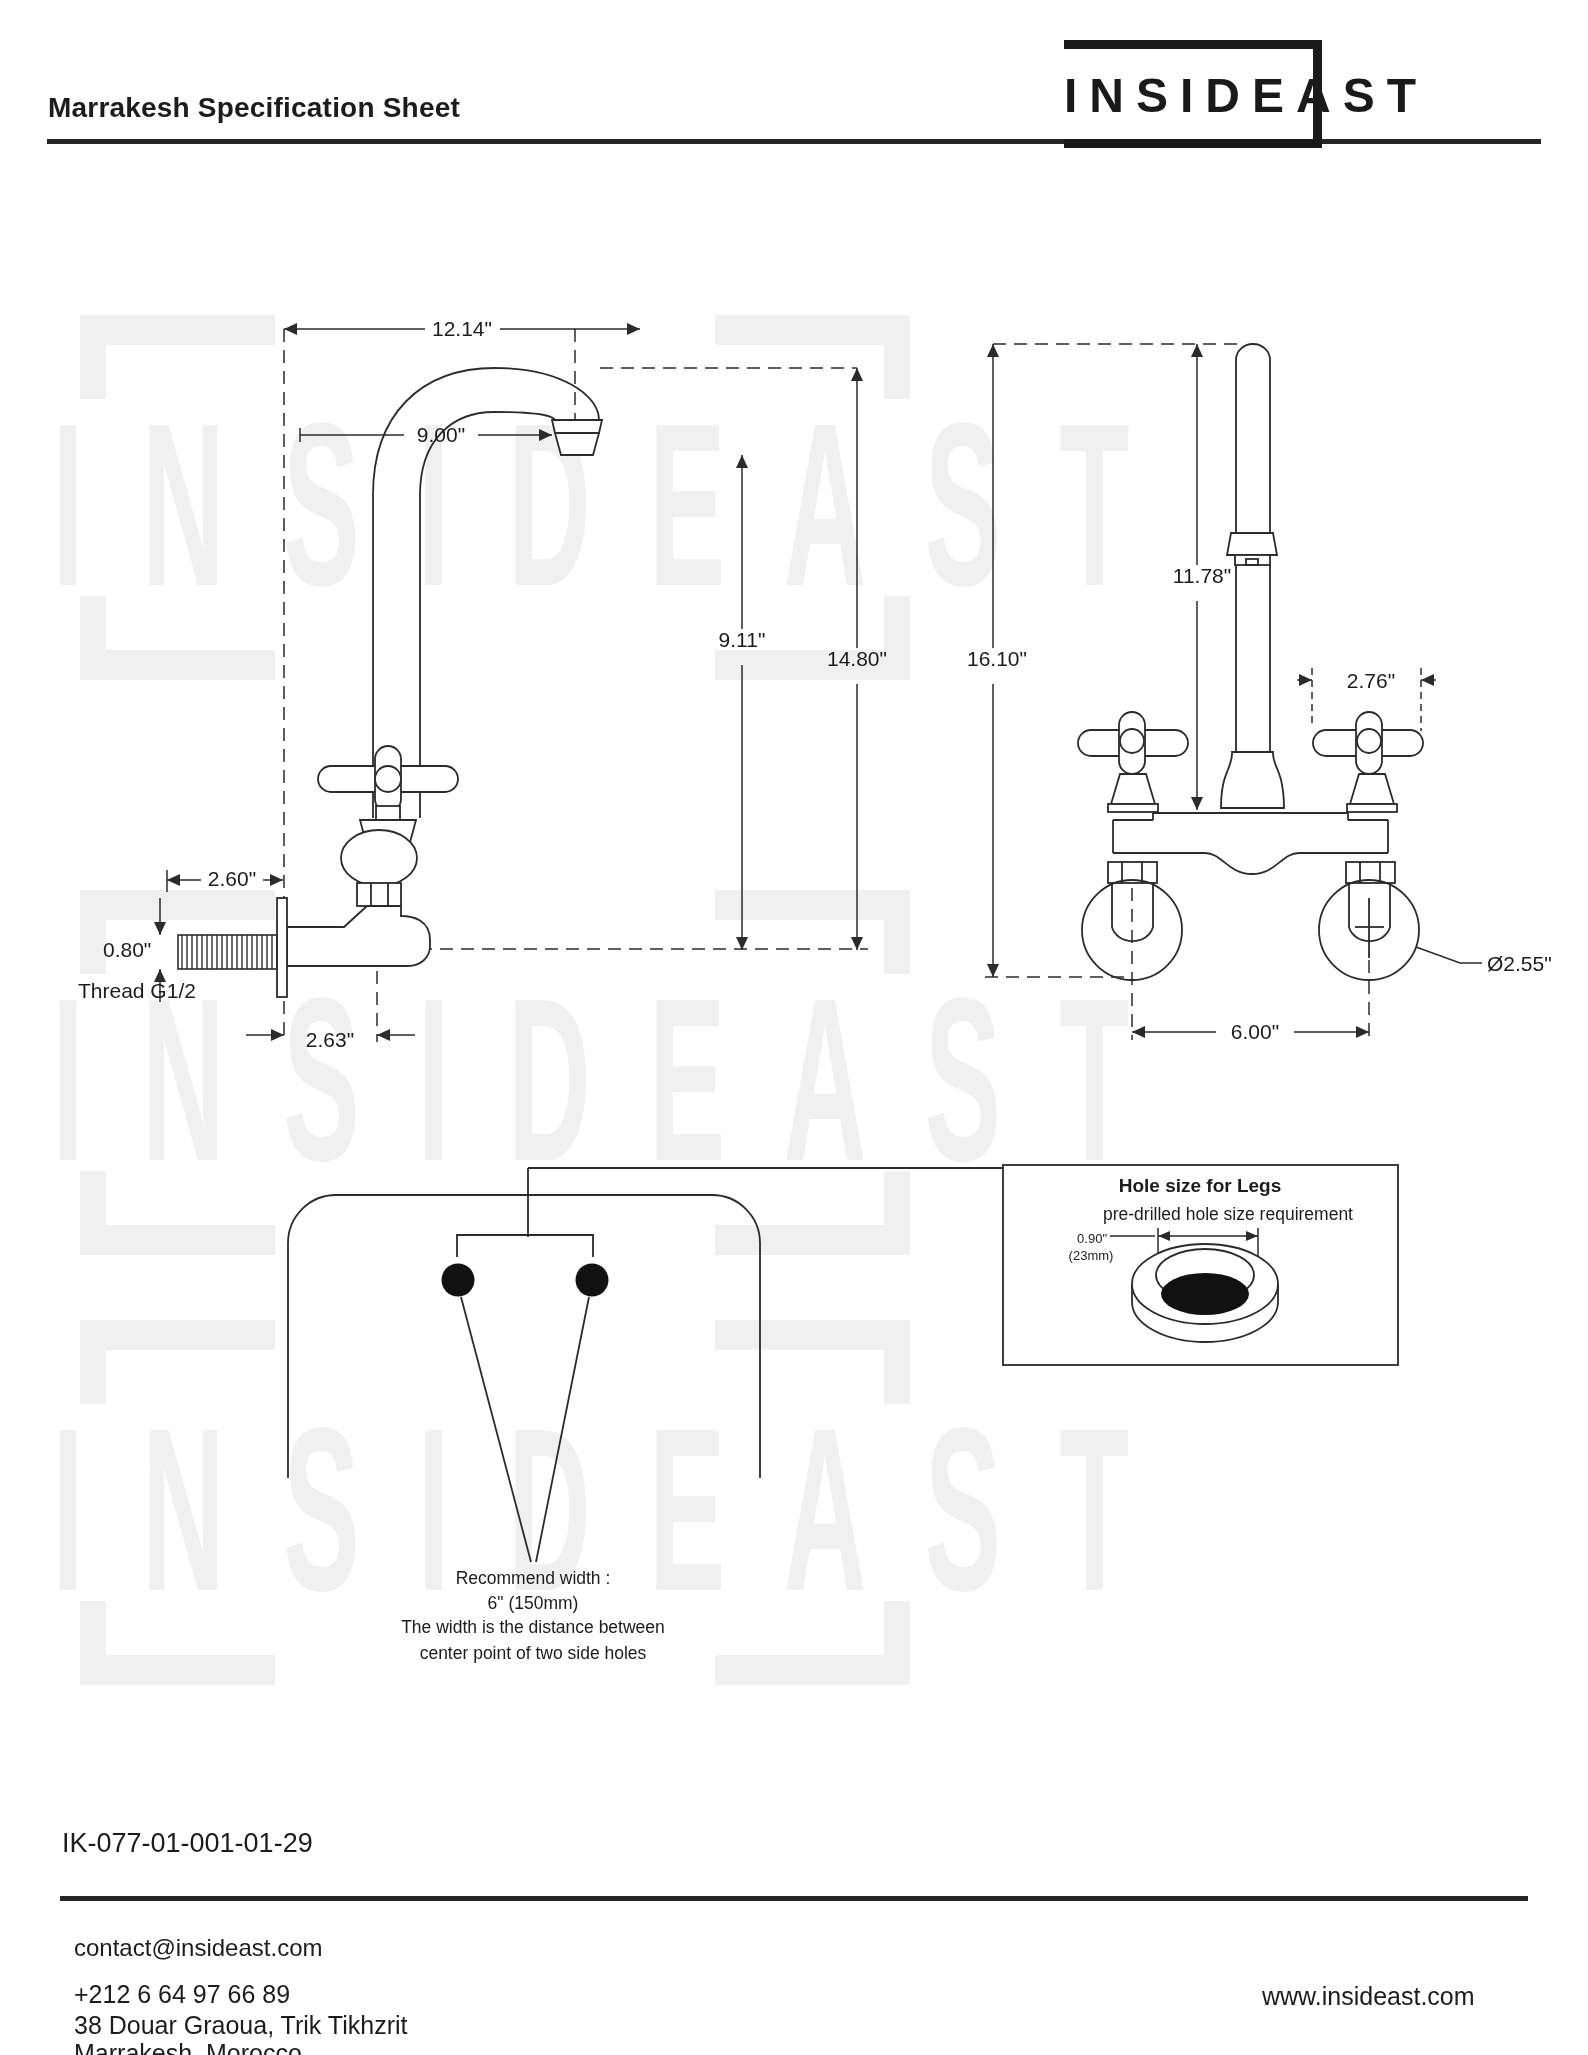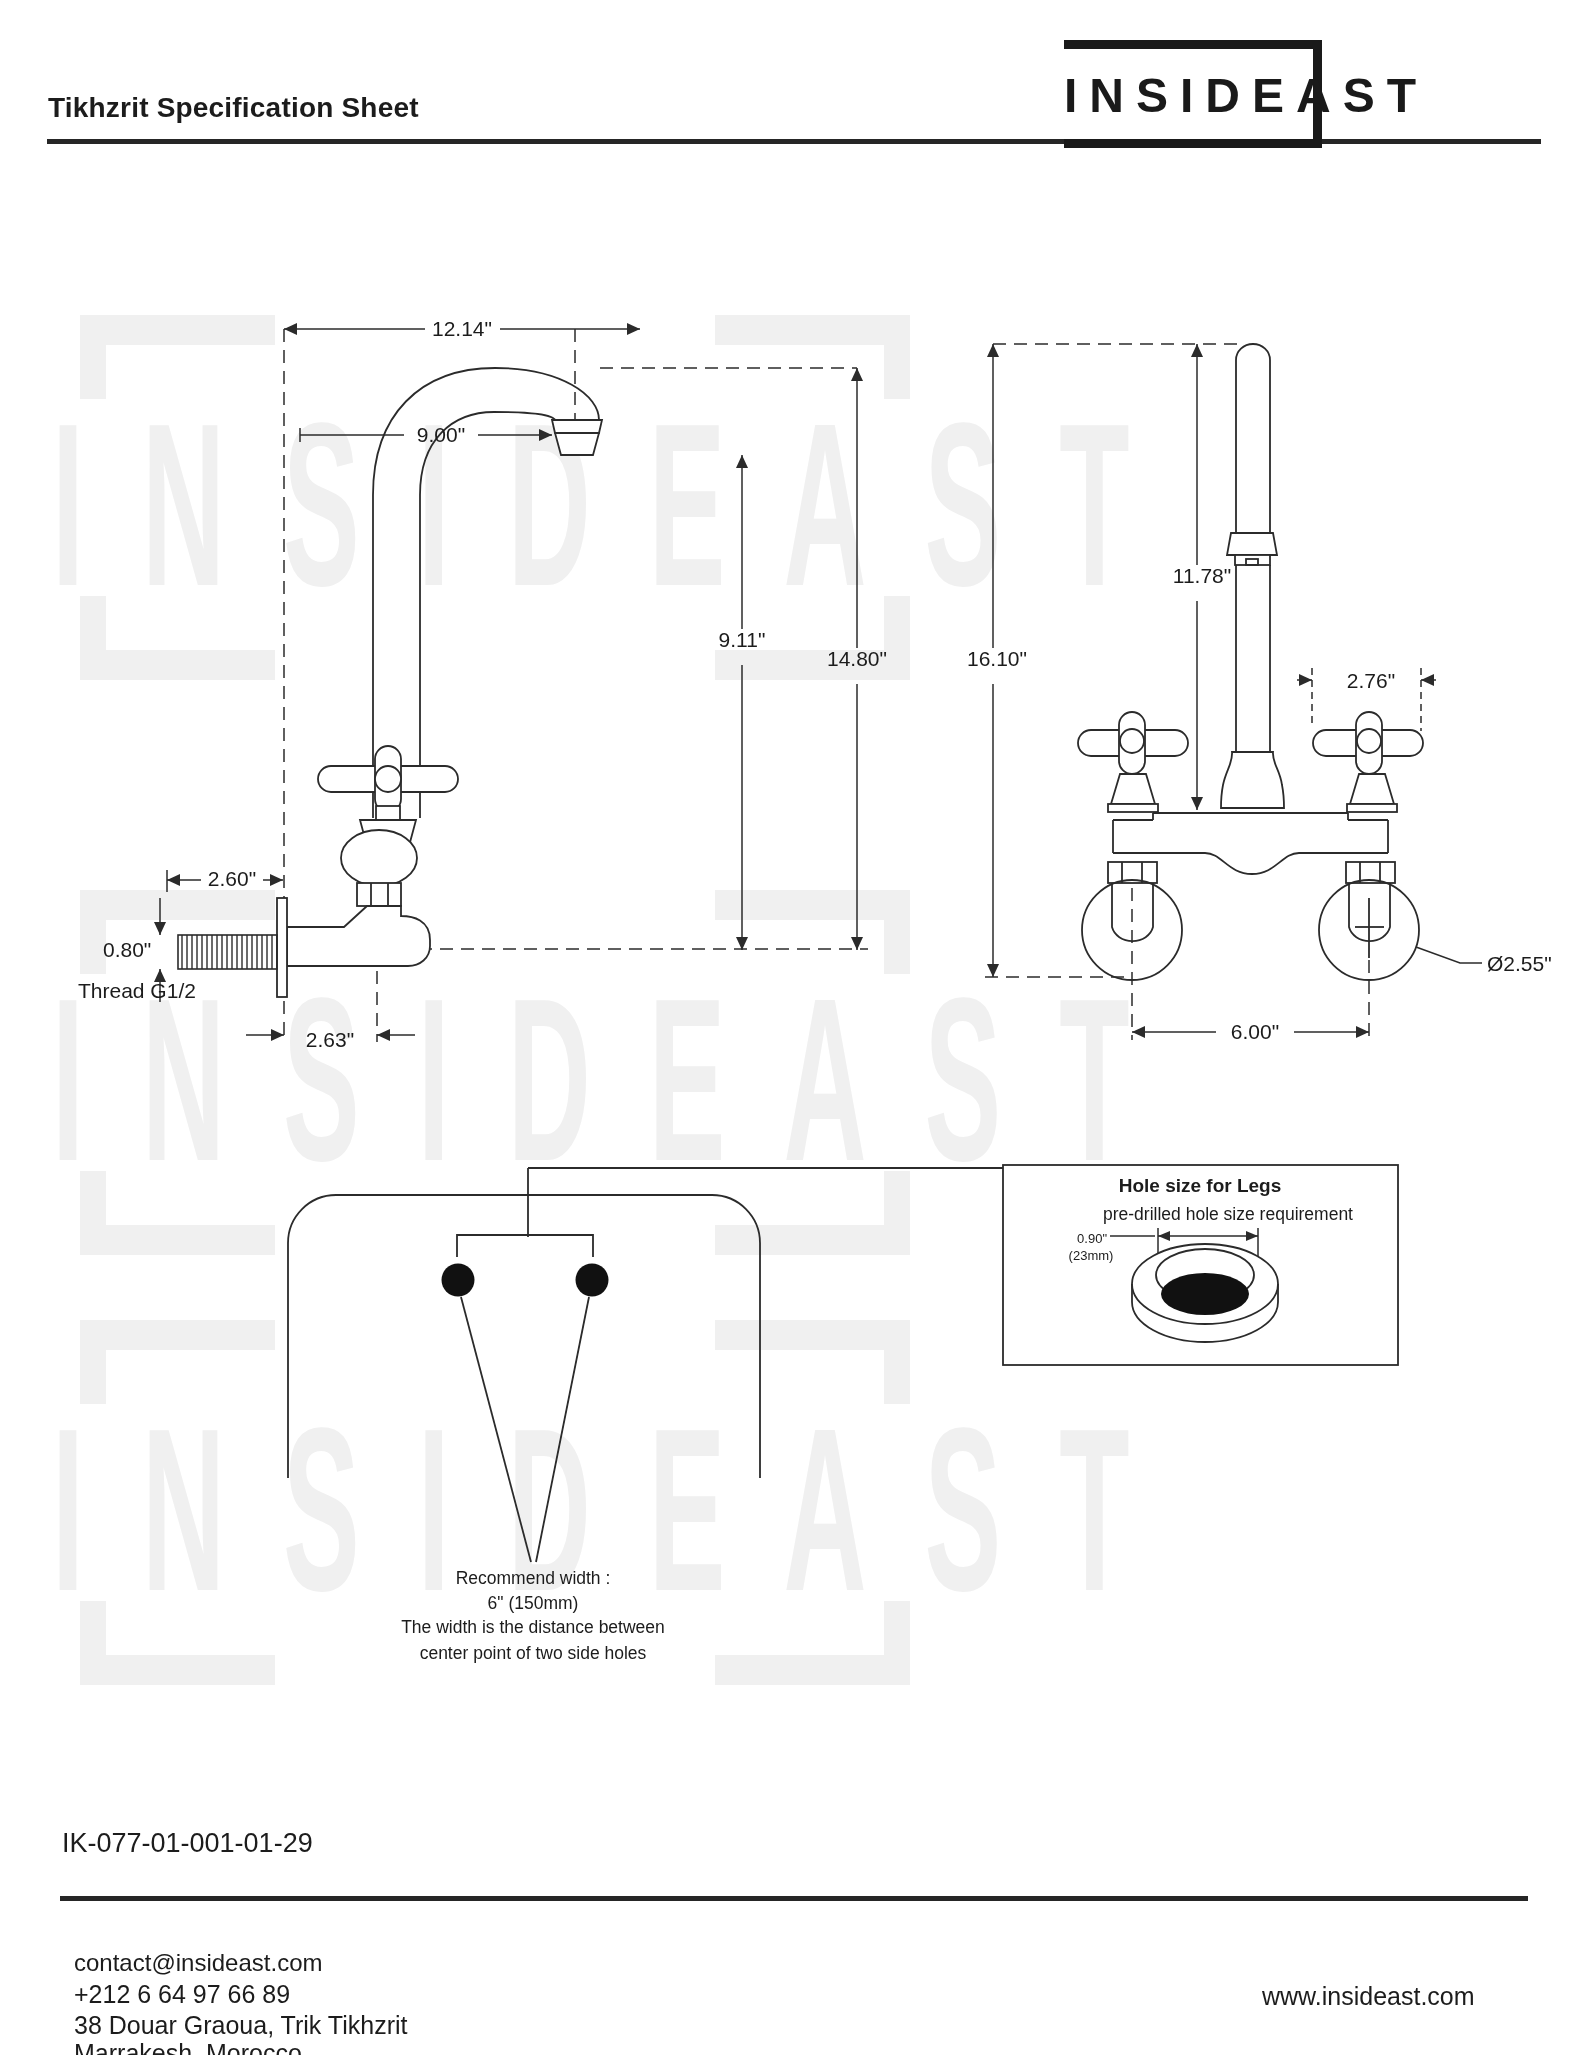--- a/index.html
+++ b/index.html
@@ -31,21 +31,21 @@
   text{fill:#1c1c1c;font-family:"Liberation Sans", sans-serif;}
   .dim{font-size:21px;}
   .mid{text-anchor:middle;}
   .note{font-size:17.5px;text-anchor:middle;}
   .boxtitle{font-size:19px;font-weight:bold;text-anchor:middle;}
   .boxsub{font-size:17.5px;text-anchor:middle;}
   .dimsmall{font-size:13px;}
   
   .sku{position:absolute;left:62px;top:1828px;font-size:27px;}
   .rule2{position:absolute;left:60px;top:1896px;width:1468px;height:5px;background:#262626;}
-  .f-email{position:absolute;left:74px;top:1934px;font-size:24px;margin-top:15px;}
+  .f-email{position:absolute;left:74px;top:1934px;font-size:24px;}
   .f-phone{position:absolute;left:74px;top:1980px;font-size:25px;}
   .f-addr1{position:absolute;left:74px;top:2011px;font-size:25px;}
   .f-addr2{position:absolute;left:74px;top:2039px;font-size:25px;}
   .f-web{position:absolute;left:1262px;top:1982px;font-size:25px;}
 </style>
 </head>
 <body>
 
 <div id="page">
 
@@ -81,21 +81,21 @@
       <div class="wm-bar" style="left:715px;top:315px;width:195px;height:30px"></div>
       <div class="wm-bar" style="left:884px;top:315px;width:26px;height:84px"></div>
       <div class="wm-bar" style="left:80px;top:596px;width:26px;height:84px"></div>
       <div class="wm-bar" style="left:80px;top:650px;width:195px;height:30px"></div>
       <div class="wm-bar" style="left:884px;top:596px;width:26px;height:84px"></div>
       <div class="wm-bar" style="left:715px;top:650px;width:195px;height:30px"></div>
       <span class="wm-text" style="top:389px">INSIDEAST</span>
     </div>
   </div>
 
-  <div class="title">Tikhzrit Specification Sheet</div>
+  <div class="title">Marrakesh Specification Sheet</div>
   <div class="rule1"></div>
   <div class="logo">
     <div class="logo-bar" style="left:4px;top:4px;width:258px;height:9px"></div>
     <div class="logo-bar" style="left:4px;top:103px;width:258px;height:9px"></div>
     <div class="logo-bar" style="left:253px;top:4px;width:9px;height:108px"></div>
     <span class="logo-text">INSIDEAST</span>
   </div>
 
   <svg class="draw" width="1588" height="2055" viewBox="0 0 1588 2055">
 

